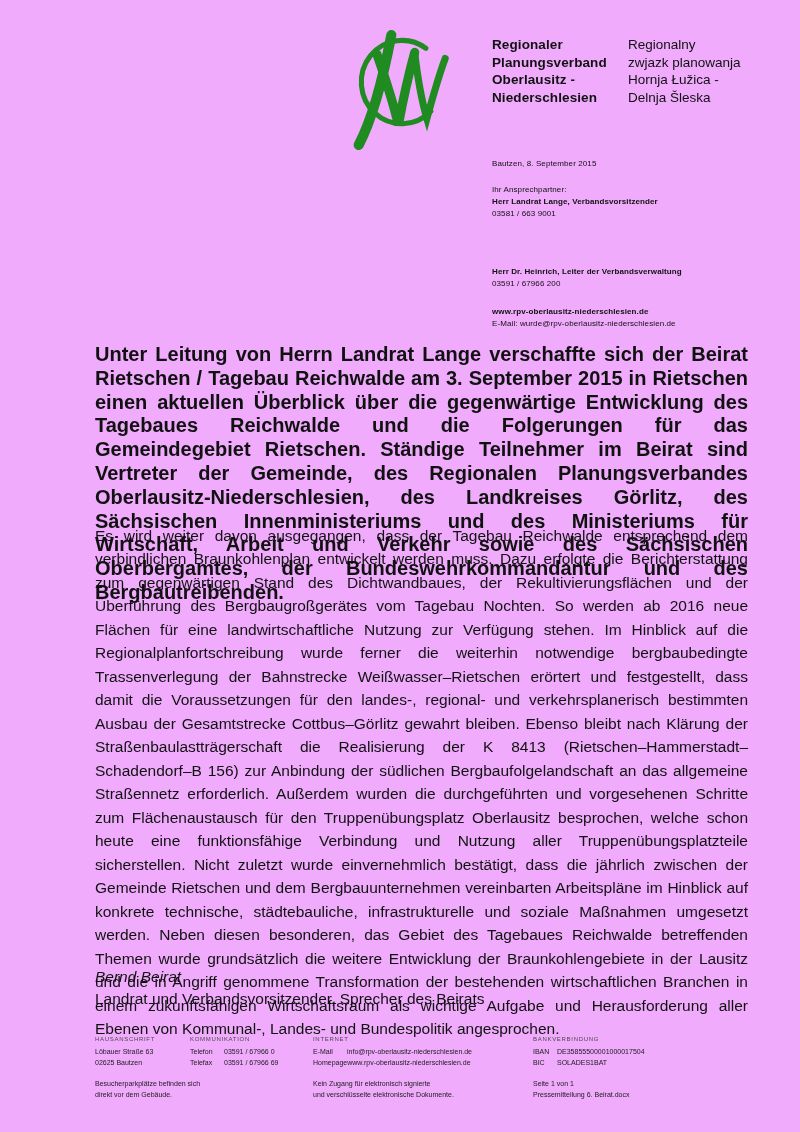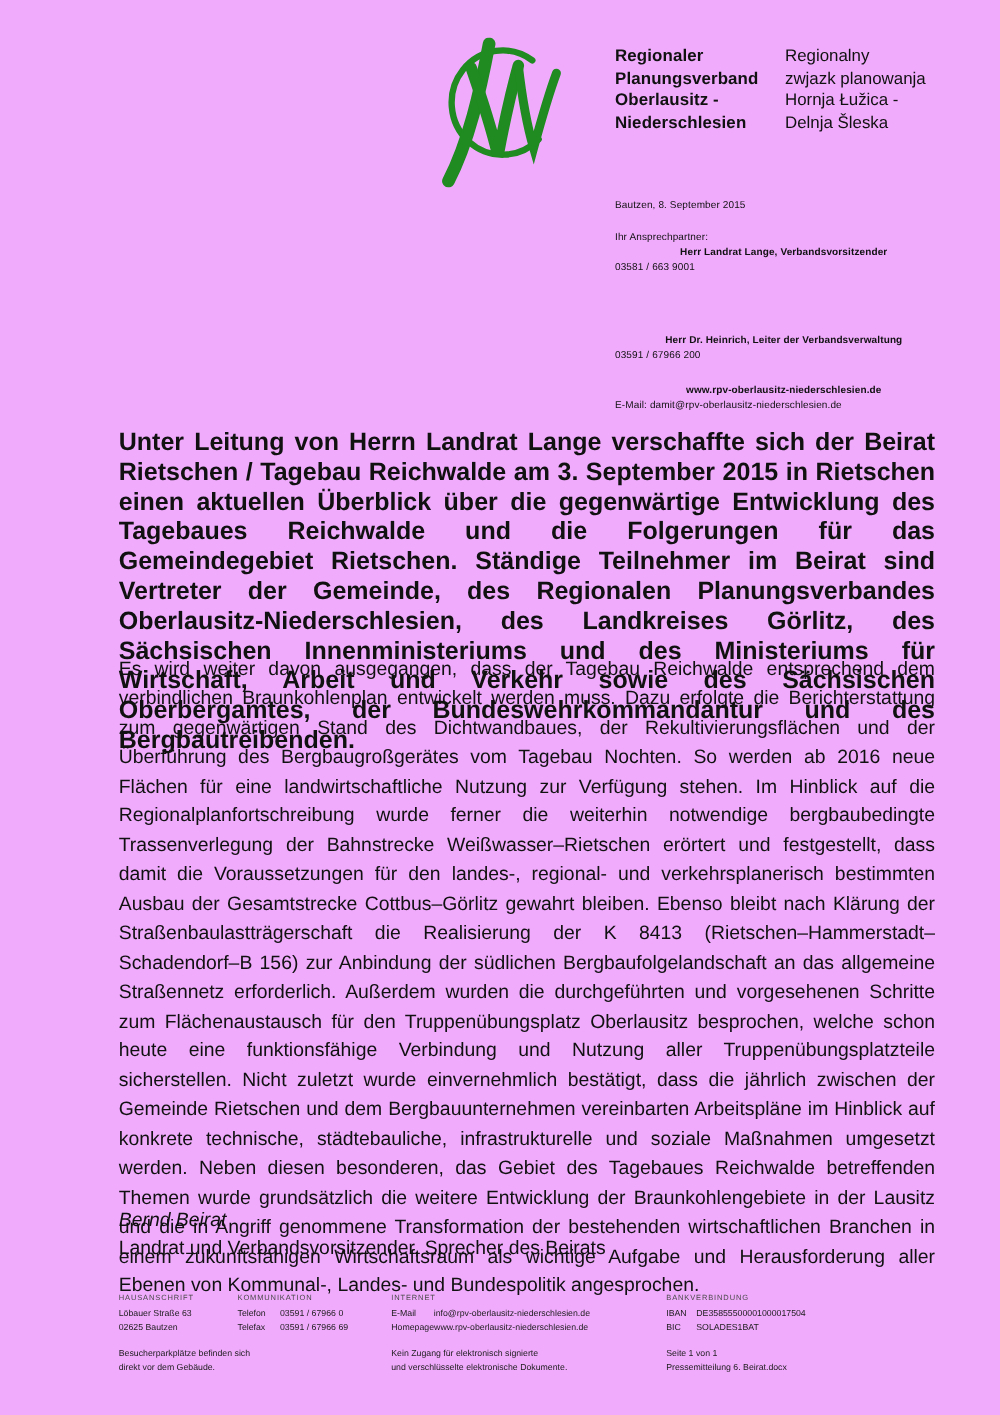--- a/index.html
+++ b/index.html
@@ -18,21 +18,21 @@
   .logo{position:absolute;left:349px;top:30px;width:110px;height:120px;}
   .logo svg{width:100%;height:100%;}
   .logo .lg{fill:none;stroke:var(--logo-green,#1f8b20);stroke-linecap:round;}
 
   .orgde{position:absolute;left:492px;top:36px;font-size:13.5px;font-weight:bold;line-height:17.5px;letter-spacing:.1px;}
   .orgsb{position:absolute;left:628px;top:36px;font-size:13.5px;line-height:17.5px;}
   .orgde span,.orgsb span{display:block;}
 
   
   .info{position:absolute;left:492px;top:158px;width:270px;font-size:8px;line-height:12px;letter-spacing:.1px;}
-  .info .b{font-weight:bold;text-align:center;}
+  .info .b{font-weight:bold;}
   .info .dateline{margin-bottom:14px;}
   .info .grp1{margin-bottom:17px;}
   .info .grp2{margin-bottom:16px;margin-top:46px;}
   .info div{white-space:nowrap;}
 
   
   .title{position:absolute;left:94px;top:245px;font-size:28px;font-weight:bold;letter-spacing:-.2px;}
 
   
   .lead{position:absolute;left:95px;top:323px;width:653px;font-size:20px;font-weight:bold;line-height:23.8px;text-align:justify;}
@@ -89,21 +89,21 @@
       <div>Ihr Ansprechpartner:</div>
       <div class="b">Herr Landrat Lange, Verbandsvorsitzender</div>
       <div>03581 / 663 9001</div>
     </div>
     <div class="grp2">
       <div class="b">Herr Dr. Heinrich, Leiter der Verbandsverwaltung</div>
       <div>03591 / 67966 200</div>
     </div>
     <div>
       <div class="b">www.rpv-oberlausitz-niederschlesien.de</div>
-      <div>E-Mail: damit@rpv-oberlausitz-niederschlesien.de</div>
+      <div>E-Mail: wurde@rpv-oberlausitz-niederschlesien.de</div>
     </div>
   </div>
 
 
   <p class="lead">Unter Leitung von Herrn Landrat Lange verschaffte sich der Beirat Rietschen / Tagebau Reichwalde am 3. September 2015 in Rietschen einen aktuellen Überblick über die gegenwärtige Entwicklung des Tagebaues Reichwalde und die Folgerungen für das Gemeindegebiet Rietschen. Ständige Teilnehmer im Beirat sind Vertreter der Gemeinde, des Regionalen Planungsverbandes Oberlausitz-Niederschlesien, des Landkreises Görlitz, des Sächsischen Innenministeriums und des Ministeriums für Wirtschaft, Arbeit und Verkehr sowie des Sächsischen Oberbergamtes, der Bundeswehrkommandantur und des Bergbautreibenden.</p>
 
   <p class="mainp">Es wird weiter davon ausgegangen, dass der Tagebau Reichwalde entsprechend dem verbindlichen Braunkohlenplan entwickelt werden muss. Dazu erfolgte die Berichterstattung zum gegenwärtigen Stand des Dichtwandbaues, der Rekultivierungsflächen und der Überführung des Bergbaugroßgerätes vom Tagebau Nochten. So werden ab 2016 neue Flächen für eine landwirtschaftliche Nutzung zur Verfügung stehen. Im Hinblick auf die Regionalplanfortschreibung wurde ferner die weiterhin notwendige bergbaubedingte Trassenverlegung der Bahnstrecke Weißwasser–Rietschen erörtert und festgestellt, dass damit die Voraussetzungen für den landes-, regional- und verkehrsplanerisch bestimmten Ausbau der Gesamtstrecke Cottbus–Görlitz gewahrt bleiben. Ebenso bleibt nach Klärung der Straßenbaulastträgerschaft die Realisierung der K 8413 (Rietschen–Hammerstadt–Schadendorf–B 156) zur Anbindung der südlichen Bergbaufolgelandschaft an das allgemeine Straßennetz erforderlich. Außerdem wurden die durchgeführten und vorgesehenen Schritte zum Flächenaustausch für den Truppenübungsplatz Oberlausitz besprochen, welche schon heute eine funktionsfähige Verbindung und Nutzung aller Truppenübungsplatzteile sicherstellen. Nicht zuletzt wurde einvernehmlich bestätigt, dass die jährlich zwischen der Gemeinde Rietschen und dem Bergbauunternehmen vereinbarten Arbeitspläne im Hinblick auf konkrete technische, städtebauliche, infrastrukturelle und soziale Maßnahmen umgesetzt werden. Neben diesen besonderen, das Gebiet des Tagebaues Reichwalde betreffenden Themen wurde grundsätzlich die weitere Entwicklung der Braunkohlengebiete in der Lausitz und die in Angriff genommene Transformation der bestehenden wirtschaftlichen Branchen in einem zukunftsfähigen Wirtschaftsraum als wichtige Aufgabe und Herausforderung aller Ebenen von Kommunal-, Landes- und Bundespolitik angesprochen.</p>
 
   <div class="sig">
     <span class="name">Bernd Beirat</span>

